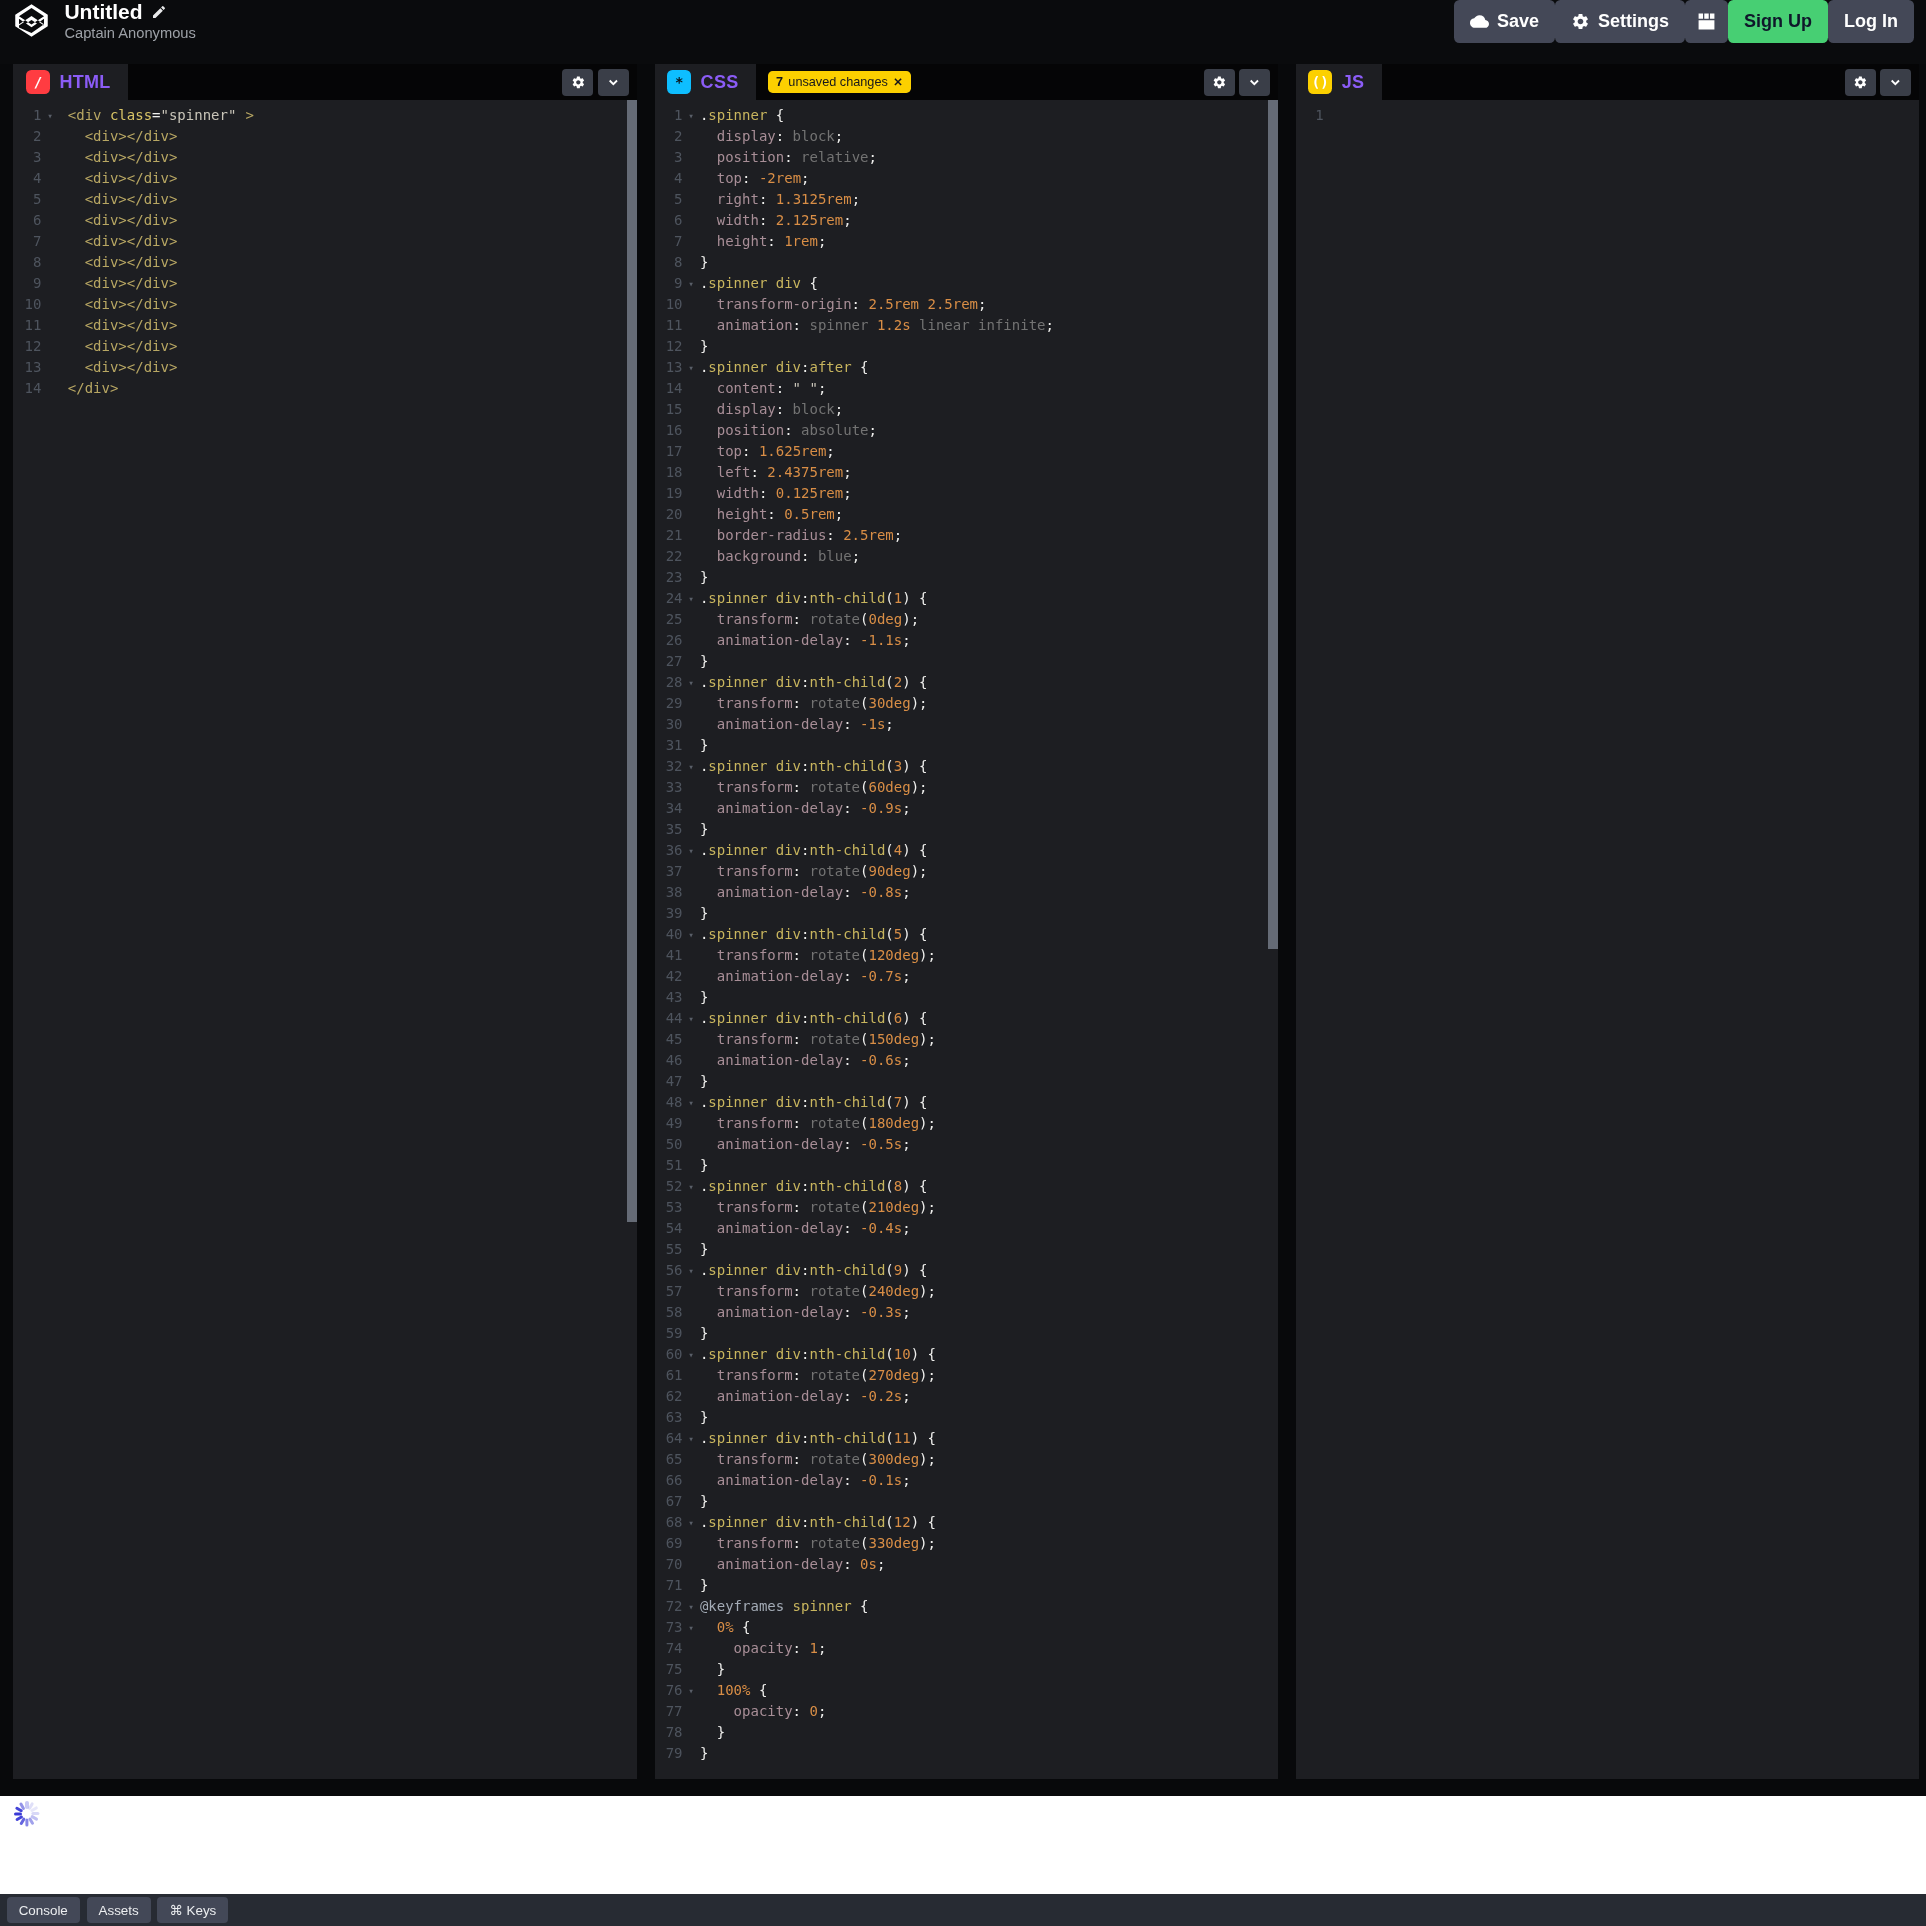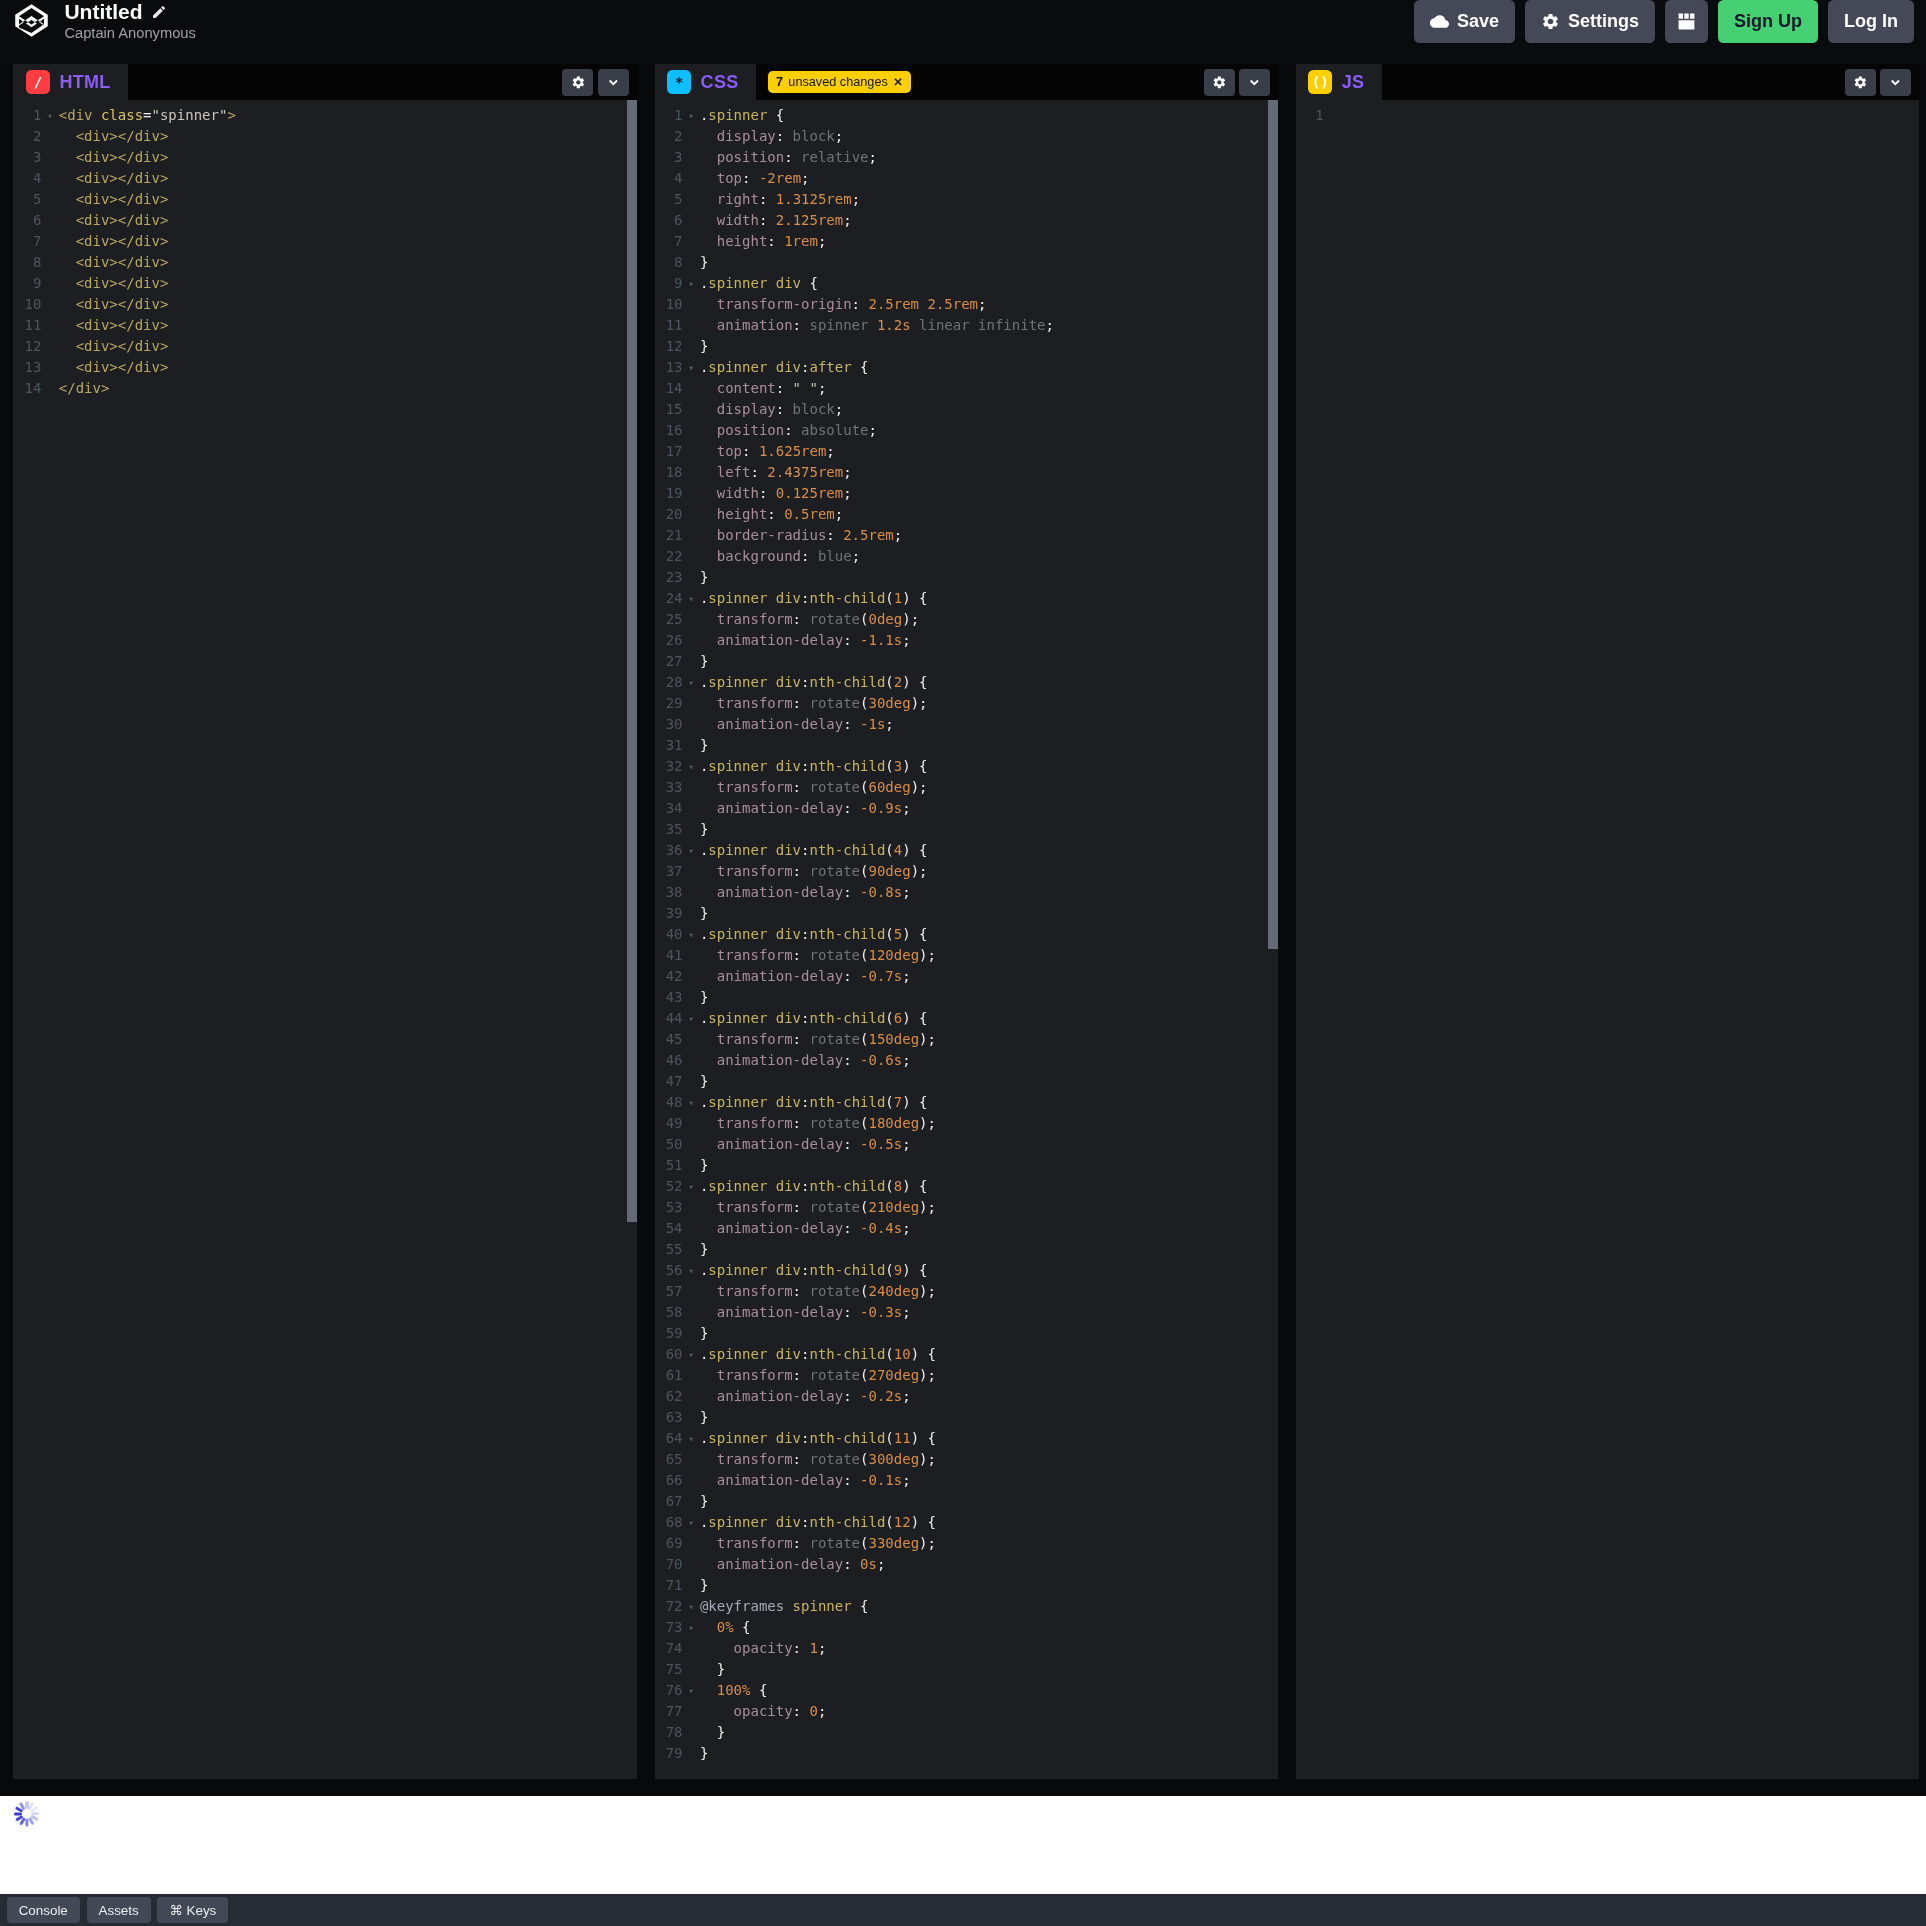--- a/index.html
+++ b/index.html
@@ -5,21 +5,21 @@
   html,body{margin:0;padding:0;width:1926px;height:1926px;background:#08090b;overflow:hidden;
     font-family:"Liberation Sans",sans-serif;}
   
   header{height:64px;background:#0a0b0d;display:flex;align-items:flex-start;justify-content:space-between;
     padding:0 12px;box-sizing:border-box;}
   .brand{display:flex;align-items:center;gap:13.4px;}
   .logo svg{width:39px;height:39px;fill:#fff;display:block;}
   .title-row{display:flex;align-items:center;gap:8px;color:#fff;font-size:21px;font-weight:bold;line-height:1.1;}
   .title-row svg{width:16px;height:16px;fill:#e8e9ea;}
   .subtitle{color:#9da1a7;font-size:14.7px;margin-top:2px;}
-  .header-actions{display:flex;gap:10px;align-items:center;}
+  .header-actions{display:flex;align-items:center;}
   .hbtn{height:43px;border:none;border-radius:5.4px;background:#444857;color:#fff;font-size:18px;
     font-weight:bold;display:flex;align-items:center;gap:8px;padding:0 16px;font-family:inherit;cursor:pointer;}
   .hbtn svg{width:19px;height:19px;fill:#fff;}
   .hbtn.green{background:#47cf73;color:#0f172a;}
   .hbtn.square{padding:0 12px;}
   
   .editors{display:flex;gap:17.4px;height:1715px;padding:0 6.7px 0 13.4px;box-sizing:border-box;}
   .panel{flex:1;display:flex;flex-direction:column;background:#1d1e22;position:relative;min-width:0;}
   .tabbar{height:36px;background:#050506;display:flex;align-items:center;flex:none;border-left:6.7px solid #1d1e22;}
   .tab{height:36px;display:flex;align-items:center;gap:9.4px;background:#1d1e22;padding:0 17.4px 0 6.7px;cursor:pointer;}
@@ -34,21 +34,21 @@
   .tbtn{width:31px;height:27px;border:none;border-radius:4px;background:#3a3e48;display:flex;
     align-items:center;justify-content:center;cursor:pointer;padding:0;}
   .tbtn svg{width:14.7px;height:14.7px;fill:#fff;}
   .tbtn.chev svg{fill:none;stroke:#fff;stroke-width:3;}
   
   .code-area{flex:1;position:relative;overflow:hidden;padding-top:4.7px;}
   .code-line{display:flex;height:21px;line-height:21px;font-family:"DejaVu Sans Mono",monospace;font-size:14px;}
   .gutter-num{width:28px;text-align:right;color:#4e545e;flex:none;}
   .fold{width:17.4px;text-align:center;color:#5a5f69;font-size:9.4px;flex:none;}
   .line-text{white-space:pre;}
-  .tok-t{color:#b8a763;}   
+  .tok-t{color:#b8a763;margin-left:9px;}   
   .tok-a{color:#d9c567;}   
   .tok-s{color:#c9c5b9;}   
   .tok-p{color:#f0f0ee;}   
   .tok-k{color:#a88e97;}   
   .tok-v{color:#737373;}   
   .tok-sel{color:#c8b55e;} 
   .tok-n{color:#d98e46;}   
   .tok-at{color:#a3abb6;}  
   .scroll-thumb{position:absolute;top:0;right:0;width:10px;background:#656b76;}
   .panel[data-editor-index="0"] .scroll-thumb{height:1122px;}

